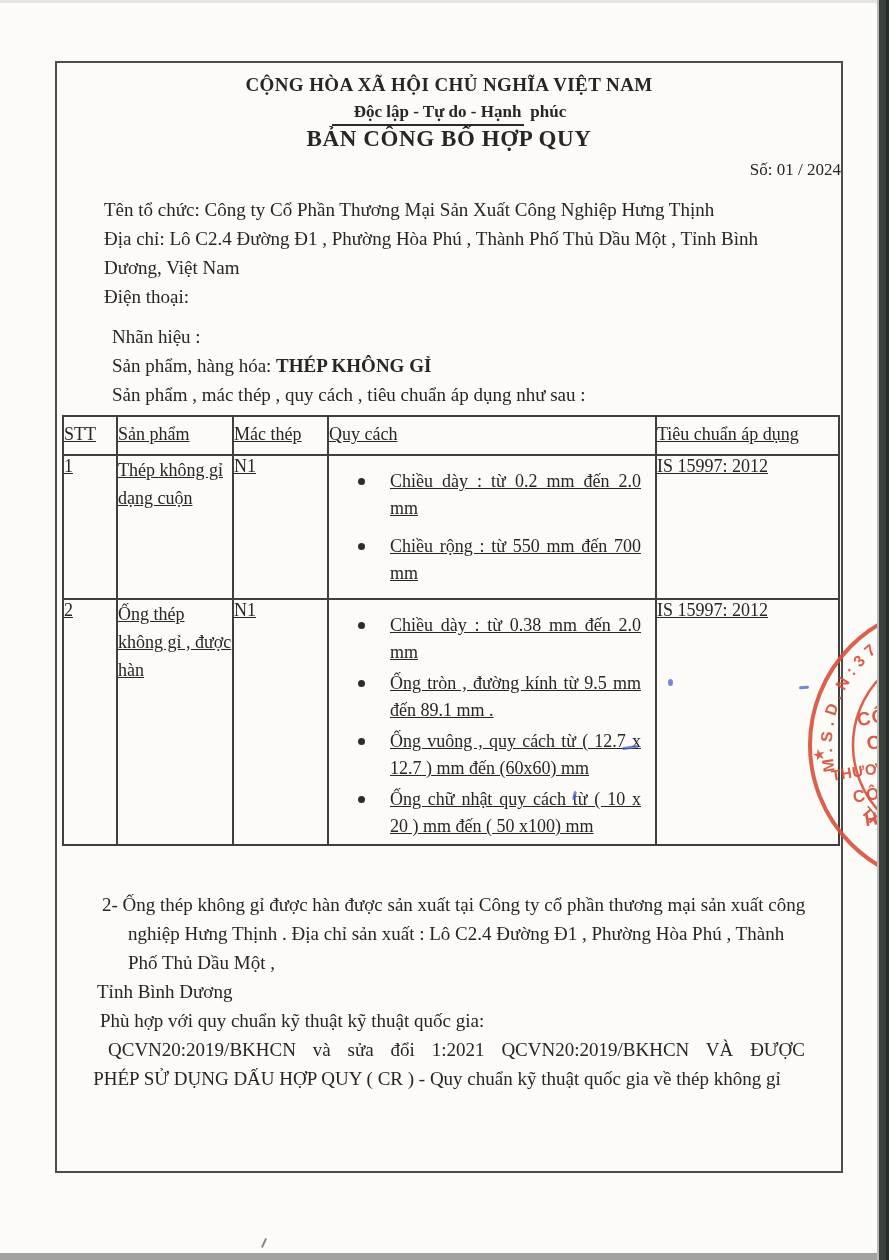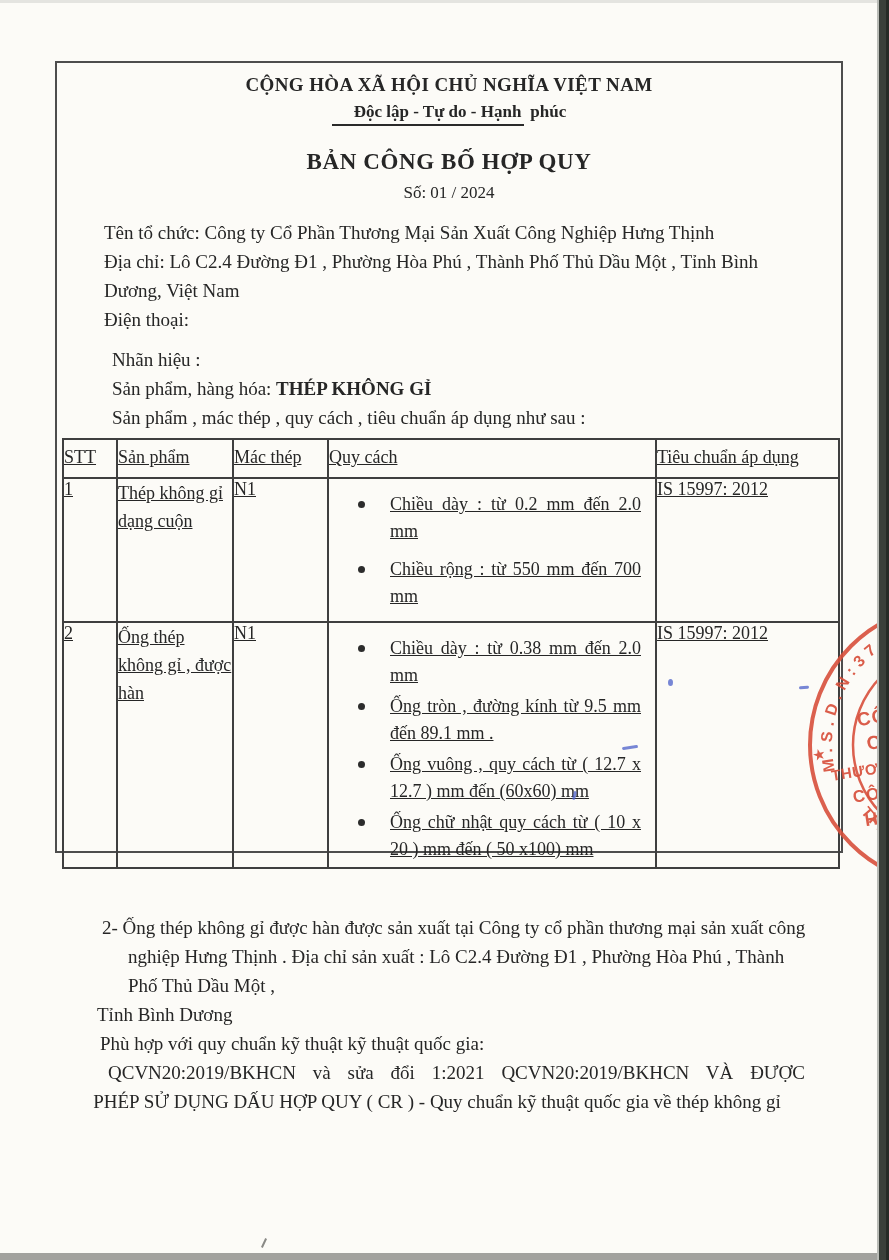--- a/index.html
+++ b/index.html
@@ -10,31 +10,31 @@
     overflow:hidden;
     font-family:"Liberation Serif","DejaVu Serif",serif;
     color:#262626;
   }
   .edge-top{position:absolute;top:0;left:0;width:100%;height:3px;background:#e4e4e0;z-index:7;}
   .edge-right{position:absolute;top:0;right:0;width:12px;height:100%;
     background:linear-gradient(to right,#b9bbb6 0 2px,#3a403a 2px 9px,#262b26 9px 12px);z-index:9;}
   .edge-bottom{position:absolute;left:0;bottom:0;width:100%;height:7px;background:#a2a29e;z-index:8;}
 
   .border-box{
-    position:absolute;left:55px;top:61px;width:788px;height:792px;
+    position:absolute;left:55px;top:61px;width:788px;height:1112px;
     border:2px solid #4d4d4d;background:transparent;box-sizing:border-box;
   }
 
   .nat-header{margin-top:11px;text-align:center;font-weight:bold;font-size:19px;letter-spacing:.4px;}
   .nat-sub{margin-top:6px;text-align:center;font-weight:bold;font-size:17px;}
   .nat-sub .u{display:inline-block;border-bottom:2px solid #2a2a2a;padding:0 3px 2px 22px;}
   .nat-sub .tail{display:inline-block;margin-left:6px;}
 
-  .doc-title{margin-top:23px;text-align:center;font-weight:bold;font-size:23px;letter-spacing:.6px;}
-  .doc-number{margin-top:8px;text-align:center;font-size:17px;}
+  .doc-title{text-align:center;font-weight:bold;font-size:23px;letter-spacing:.6px;}
+  .doc-number{margin-top:8px;text-align:right;font-size:17px;}
 
   .body-text{font-size:19px;line-height:29px;}
   .intro-block{margin:15px 36px 0 47px;}
   .product-block{margin:11px 36px 0 55px;}
   .product-value{font-weight:bold;}
 
   table.spec{
     margin:6px 0 0 5px;border-collapse:collapse;table-layout:fixed;width:776px;
     font-size:18px;
     text-decoration:underline;

